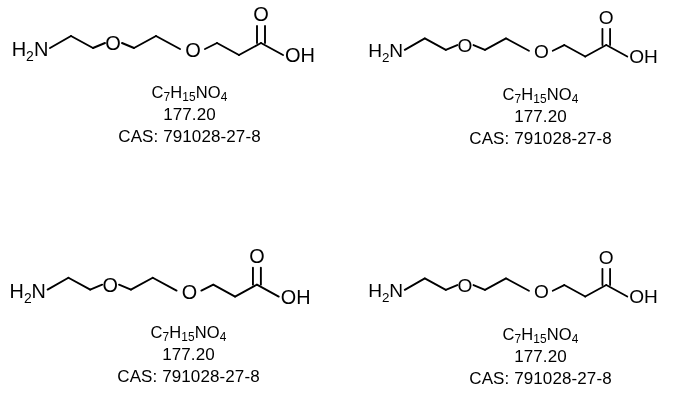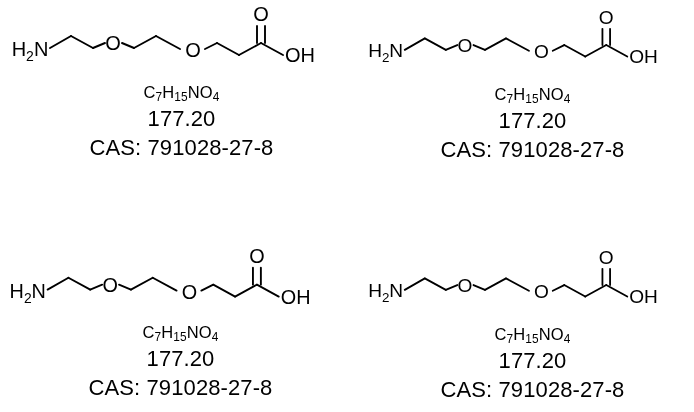--- a/index.html
+++ b/index.html
@@ -36,29 +36,29 @@
     top: 0;
     width: 347px;
     height: 80px;
   }
   .structure svg {
     display: block;
   }
 
   .caption {
     position: absolute;
-    left: 8px;
+    left: 16px;
     width: 347px;
     top: 82px;
     text-align: center;
     line-height: 1.32;
   }
   .cap-line {
     display: block;
-    font-size: 22px;
+    font-size: 17px;
     letter-spacing: 0.1px;
     color: #000000;
     white-space: nowrap;
   }
   .cap-formula {
     font-size: 16.5px;
   }
   .cap-formula sub {
     font-size: 0.72em;
     vertical-align: baseline;

